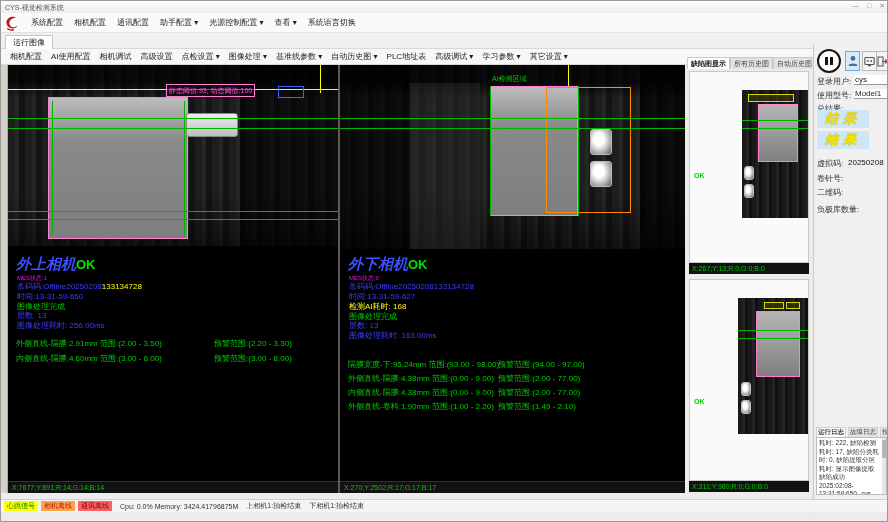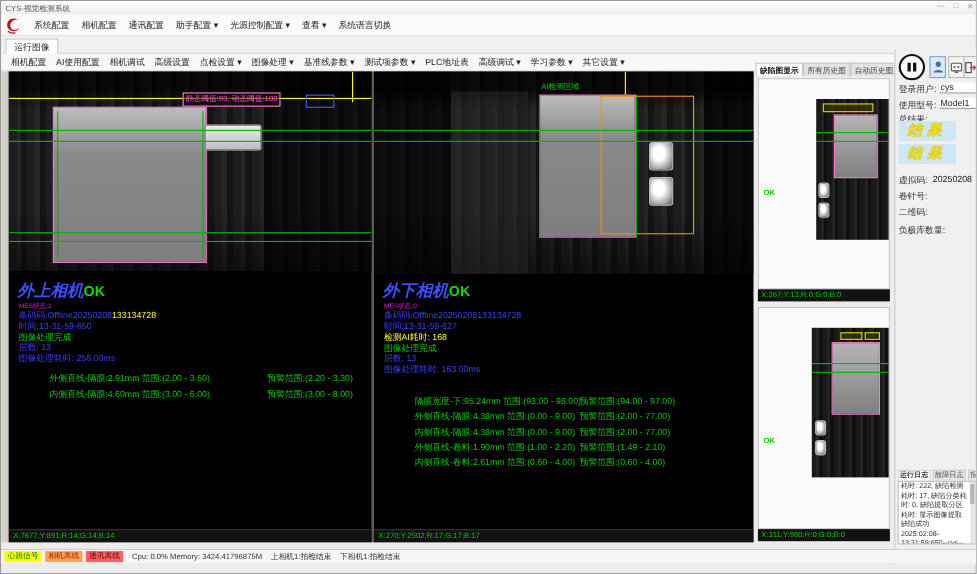--- a/index.html
+++ b/index.html
@@ -38,21 +38,21 @@
 
   
   .cam-title { position:absolute; font-family:"DejaVu Serif", serif; font-style:italic; font-weight:bold; font-size:15px; color:#3c50ff; white-space:nowrap; }
   .cam-ok { color:#00e000; font-family:"Liberation Sans", sans-serif; font-style:normal; font-size:13px; font-weight:bold; }
   .t-mag { position:absolute; font-size:6px; color:#ff00ff; white-space:nowrap; }
   .t-blue { position:absolute; font-size:8px; color:#3c3cff; white-space:nowrap; }
   .t-green { position:absolute; font-size:8px; color:#00cc00; white-space:nowrap; }
   .t-yellow { position:absolute; font-size:8px; color:#ffff00; white-space:nowrap; }
   .hl-y { color:#ffff00; }
   .meas-row { position:absolute; left:0; width:100%; height:10px; }
-  .meas { position:absolute; font-size:8px; color:#00cc00; white-space:nowrap;margin-left:29px; }
+  .meas { position:absolute; font-size:8px; color:#00cc00; white-space:nowrap; }
   .coords-bar { position:absolute; left:0; bottom:0; width:100%; height:12px; background:#121212; border-top:1px solid #333; }
   .coords-bar span { position:absolute; left:4px; top:2px; font-size:7px; color:#00cc00; }
   .thresh-box { position:absolute; border:1px solid #ff82d2; background:rgba(20,0,20,.55); color:#ff4fd8; font-size:7px; line-height:11px; padding:0 2px; white-space:nowrap; }
   .blue-box { position:absolute; border:1px solid #3c64ff; }
 
   
   #right-col { left:686px; top:56px; width:124px; height:436px; background:#ececec; }
   .rtabs { position:absolute; left:0; top:0; width:124px; height:12px; display:flex; }
   .rtab { font-size:7px; color:#444; padding:1px 3px; border:1px solid #c9c9c9; border-bottom:none; background:#e2e2e2; white-space:nowrap; }
   .rtab.active { background:#fff; font-weight:bold; color:#111; }
@@ -122,21 +122,21 @@
   </div>
 
   <div class="abs" id="toolbar">
     <span class="tool-item">相机配置</span>
     <span class="tool-item">AI使用配置</span>
     <span class="tool-item">相机调试</span>
     <span class="tool-item">高级设置</span>
     <span class="tool-item">点检设置 ▾</span>
     <span class="tool-item">图像处理 ▾</span>
     <span class="tool-item">基准线参数 ▾</span>
-    <span class="tool-item">测试项参数 ▾</span>
+    <span class="tool-item">自动历史图 ▾</span>
     <span class="tool-item">PLC地址表</span>
     <span class="tool-item">高级调试 ▾</span>
     <span class="tool-item">学习参数 ▾</span>
     <span class="tool-item">其它设置 ▾</span>
   </div>
 
   <div class="abs" id="left-strip"></div>
 
   <div class="abs viewport" id="vp-left">
     <div class="scene" style="width:330px;height:181px;">
@@ -222,24 +222,20 @@
       <span class="meas" style="left:158px;">预警范围:(2.00 - 77.00)</span>
     </div>
     <div class="meas-row" style="top:322px;">
       <span class="meas" style="left:8px;">内侧直线-隔膜:4.38mm 范围:(0.00 - 9.00)</span>
       <span class="meas" style="left:158px;">预警范围:(2.00 - 77.00)</span>
     </div>
     <div class="meas-row" style="top:336px;">
       <span class="meas" style="left:8px;">外侧直线-卷料:1.90mm 范围:(1.00 - 2.20)</span>
       <span class="meas" style="left:158px;">预警范围:(1.49 - 2.10)</span>
     </div>
-    <div class="meas-row" style="top:350px;">
-      <span class="meas" style="left:8px;">内侧直线-卷料:2.61mm 范围:(0.60 - 4.00)</span>
-      <span class="meas" style="left:158px;">预警范围:(0.60 - 4.00)</span>
-    </div>
 
     <div class="coords-bar">
       <span>X:270;Y:2502;R:17;G:17;B:17</span>
     </div>
   </div>
 
   <div class="abs" id="right-col">
     <div class="rtabs">
       <span class="rtab active">缺陷图显示</span>
       <span class="rtab">所有历史图</span>

